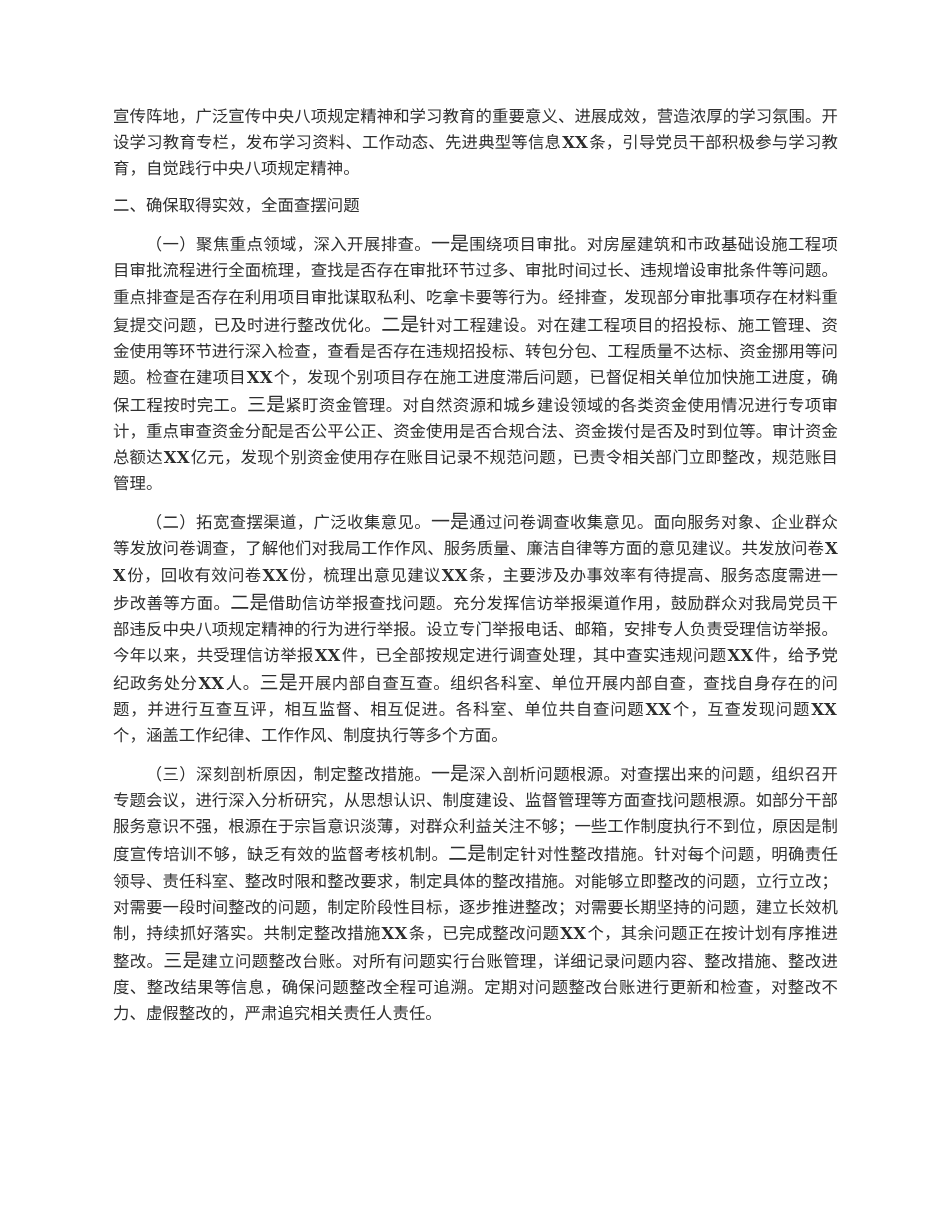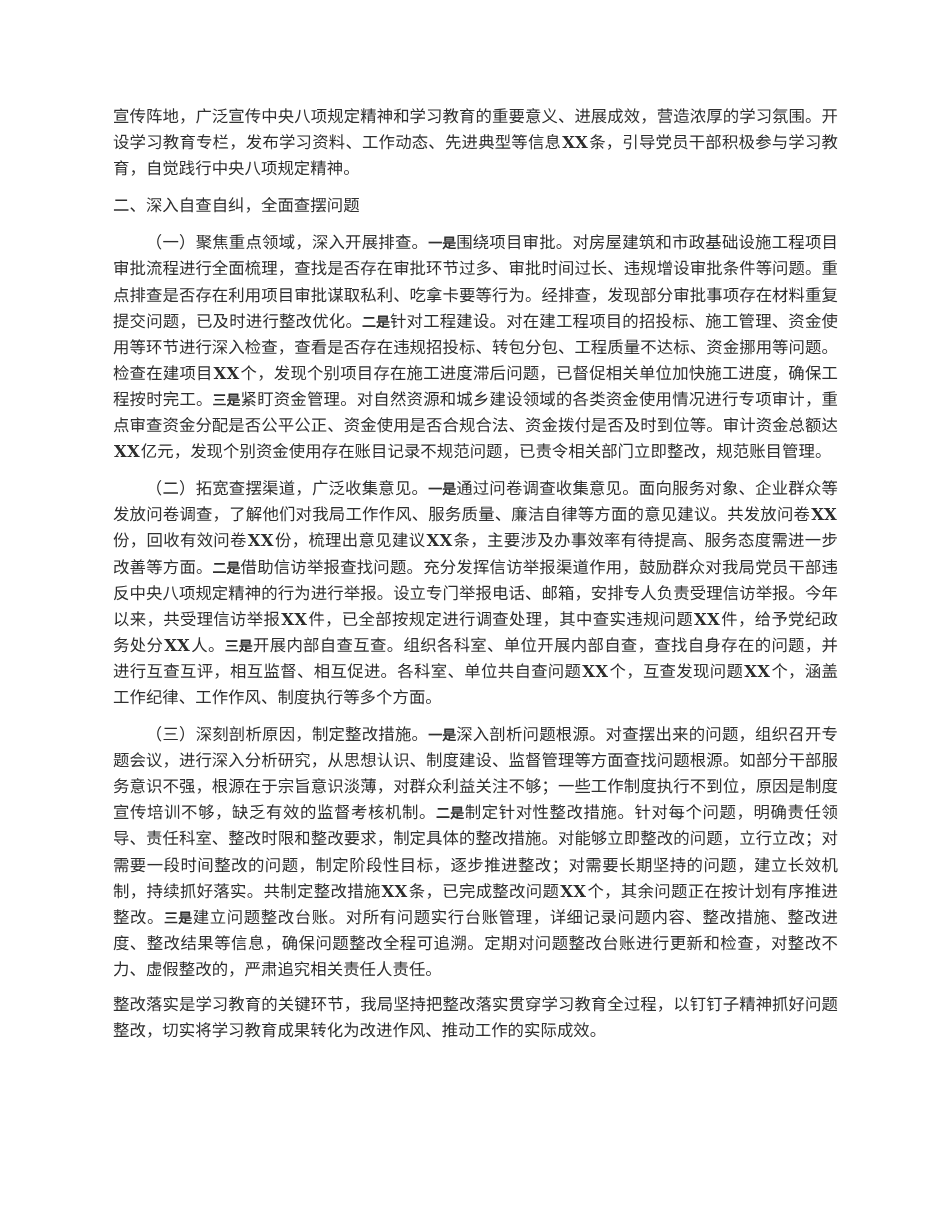--- a/index.html
+++ b/index.html
@@ -41,47 +41,46 @@
   }
   p.heading {
     margin: 0 0 9px 0;
     text-indent: 0;
   }
   p.gap-before {
     margin-top: 11px;
   }
   
   b.em {
-    font-weight: bold;
+    font-weight: normal;
     font-family: "DejaVu Sans", "Liberation Sans", sans-serif;
-    font-size: 14px;
+    font-size: 19px;
     letter-spacing: -0.2px;
   }
   
   span.num {
     font-weight: bold;
     font-family: "DejaVu Serif", "Liberation Serif", serif;
     padding: 0 1px;
     letter-spacing: 0.2px;
   }
 </style>
 </head>
 <body style="background: rgb(255, 255, 255);">
 
 <div class="page">
   <div class="doc-body">
 
     <p class="para">宣传阵地，广泛宣传中央八项规定精神和学习教育的重要意义、进展成效，营造浓厚的学习氛围。开设学习教育专栏，发布学习资料、工作动态、先进典型等信息<span class="num">XX</span>条，引导党员干部积极参与学习教育，自觉践行中央八项规定精神。</p>
 
-    <p class="para heading gap-before">二、深入自查自纠，全面查摆问题</p>
+    <p class="para heading gap-before">二、确保取得实效，全面查摆问题</p>
 
 
     <p class="para indent gap-before">（一）聚焦重点领域，深入开展排查。<b class="em">一是</b>围绕项目审批。对房屋建筑和市政基础设施工程项目审批流程进行全面梳理，查找是否存在审批环节过多、审批时间过长、违规增设审批条件等问题。重点排查是否存在利用项目审批谋取私利、吃拿卡要等行为。经排查，发现部分审批事项存在材料重复提交问题，已及时进行整改优化。<b class="em">二是</b>针对工程建设。对在建工程项目的招投标、施工管理、资金使用等环节进行深入检查，查看是否存在违规招投标、转包分包、工程质量不达标、资金挪用等问题。检查在建项目<span class="num">XX</span>个，发现个别项目存在施工进度滞后问题，已督促相关单位加快施工进度，确保工程按时完工。<b class="em">三是</b>紧盯资金管理。对自然资源和城乡建设领域的各类资金使用情况进行专项审计，重点审查资金分配是否公平公正、资金使用是否合规合法、资金拨付是否及时到位等。审计资金总额达<span class="num">XX</span>亿元，发现个别资金使用存在账目记录不规范问题，已责令相关部门立即整改，规范账目管理。</p>
 
     <p class="para indent gap-before">（二）拓宽查摆渠道，广泛收集意见。<b class="em">一是</b>通过问卷调查收集意见。面向服务对象、企业群众等发放问卷调查，了解他们对我局工作作风、服务质量、廉洁自律等方面的意见建议。共发放问卷<span class="num">XX</span>份，回收有效问卷<span class="num">XX</span>份，梳理出意见建议<span class="num">XX</span>条，主要涉及办事效率有待提高、服务态度需进一步改善等方面。<b class="em">二是</b>借助信访举报查找问题。充分发挥信访举报渠道作用，鼓励群众对我局党员干部违反中央八项规定精神的行为进行举报。设立专门举报电话、邮箱，安排专人负责受理信访举报。今年以来，共受理信访举报<span class="num">XX</span>件，已全部按规定进行调查处理，其中查实违规问题<span class="num">XX</span>件，给予党纪政务处分<span class="num">XX</span>人。<b class="em">三是</b>开展内部自查互查。组织各科室、单位开展内部自查，查找自身存在的问题，并进行互查互评，相互监督、相互促进。各科室、单位共自查问题<span class="num">XX</span>个，互查发现问题<span class="num">XX</span>个，涵盖工作纪律、工作作风、制度执行等多个方面。</p>
 
     <p class="para indent gap-before">（三）深刻剖析原因，制定整改措施。<b class="em">一是</b>深入剖析问题根源。对查摆出来的问题，组织召开专题会议，进行深入分析研究，从思想认识、制度建设、监督管理等方面查找问题根源。如部分干部服务意识不强，根源在于宗旨意识淡薄，对群众利益关注不够；一些工作制度执行不到位，原因是制度宣传培训不够，缺乏有效的监督考核机制。<b class="em">二是</b>制定针对性整改措施。针对每个问题，明确责任领导、责任科室、整改时限和整改要求，制定具体的整改措施。对能够立即整改的问题，立行立改；对需要一段时间整改的问题，制定阶段性目标，逐步推进整改；对需要长期坚持的问题，建立长效机制，持续抓好落实。共制定整改措施<span class="num">XX</span>条，已完成整改问题<span class="num">XX</span>个，其余问题正在按计划有序推进整改。<b class="em">三是</b>建立问题整改台账。对所有问题实行台账管理，详细记录问题内容、整改措施、整改进度、整改结果等信息，确保问题整改全程可追溯。定期对问题整改台账进行更新和检查，对整改不力、虚假整改的，严肃追究相关责任人责任。</p>
 
 
-    <p class="para">整改落实是学习教育的关键环节，我局坚持把整改落实贯穿学习教育全过程，以钉钉子精神抓好问题整改，切实将学习教育成果转化为改进作风、推动工作的实际成效。</p>
 
   </div>
 </div>
 
 </body></html>

